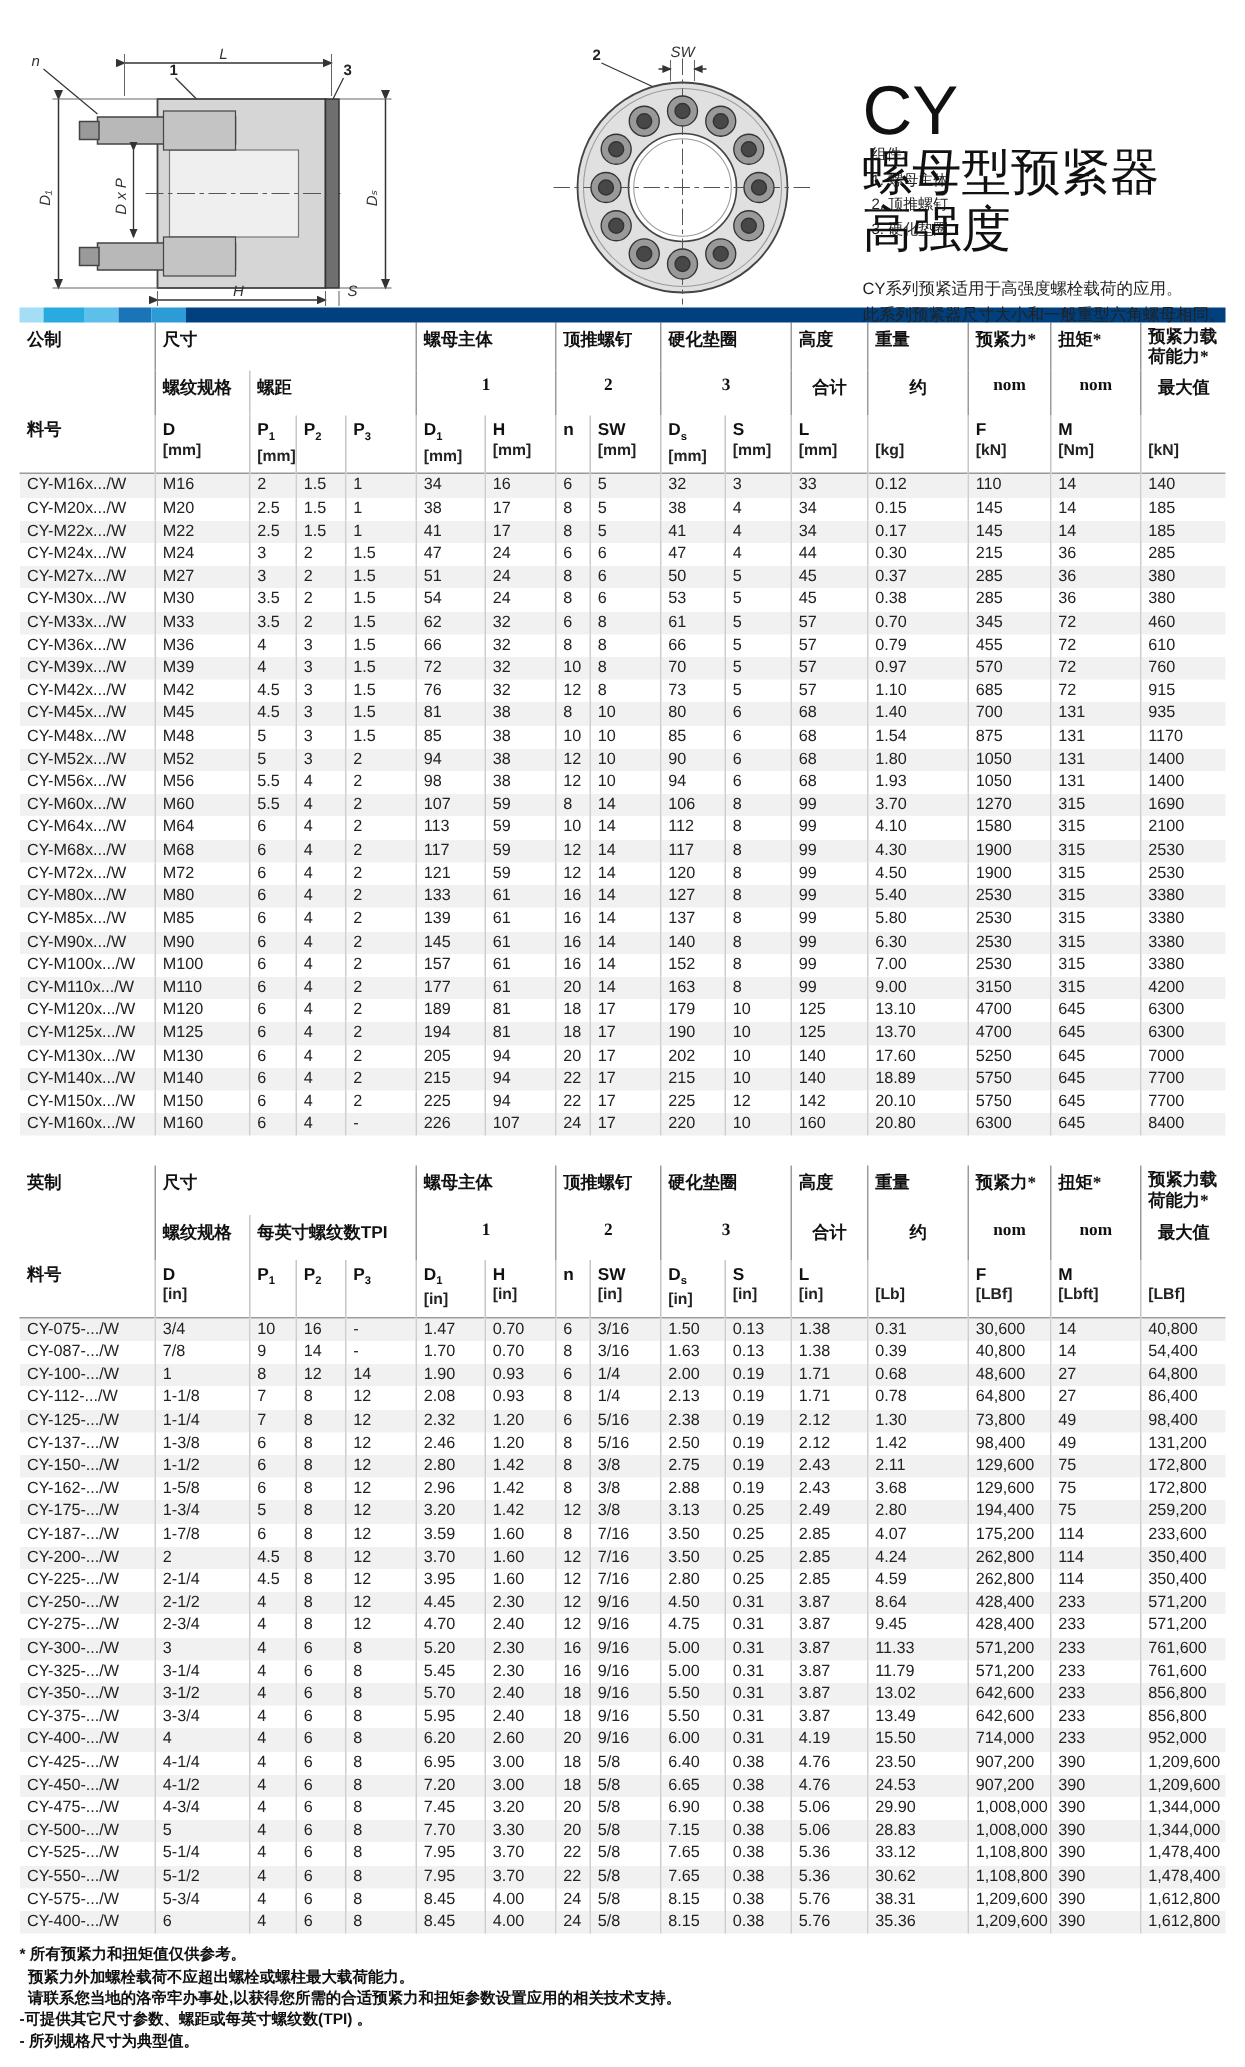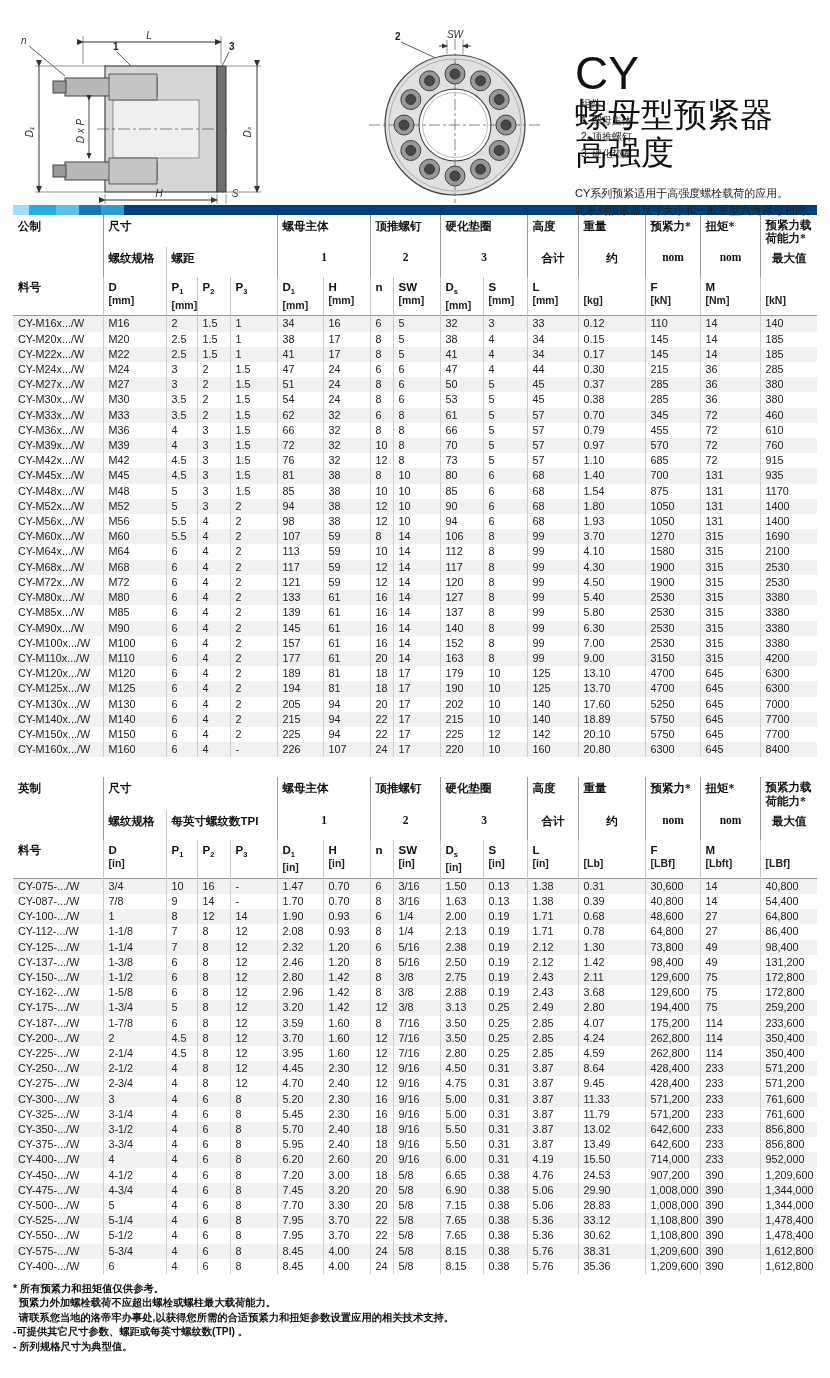--- a/index.html
+++ b/index.html
@@ -1294,20 +1294,38 @@
           <td class="div">9/16</td>
           <td class="div">6.00</td>
           <td class="div">0.31</td>
           <td class="div">4.19</td>
           <td class="div">15.50</td>
           <td class="div">714,000</td>
           <td class="div">233</td>
           <td class="div">952,000</td>
         </tr>
         <tr>
+          <td>CY-425-.../W</td>
+          <td class="div">4-1/4</td>
+          <td class="div">4</td>
+          <td class="div">6</td>
+          <td class="div">8</td>
+          <td class="div">6.95</td>
+          <td class="div">3.00</td>
+          <td class="div">18</td>
+          <td class="div">5/8</td>
+          <td class="div">6.40</td>
+          <td class="div">0.38</td>
+          <td class="div">4.76</td>
+          <td class="div">23.50</td>
+          <td class="div">907,200</td>
+          <td class="div">390</td>
+          <td class="div">1,209,600</td>
+        </tr>
+        <tr>
           <td>CY-450-.../W</td>
           <td class="div">4-1/2</td>
           <td class="div">4</td>
           <td class="div">6</td>
           <td class="div">8</td>
           <td class="div">7.20</td>
           <td class="div">3.00</td>
           <td class="div">18</td>
           <td class="div">5/8</td>
           <td class="div">6.65</td>

